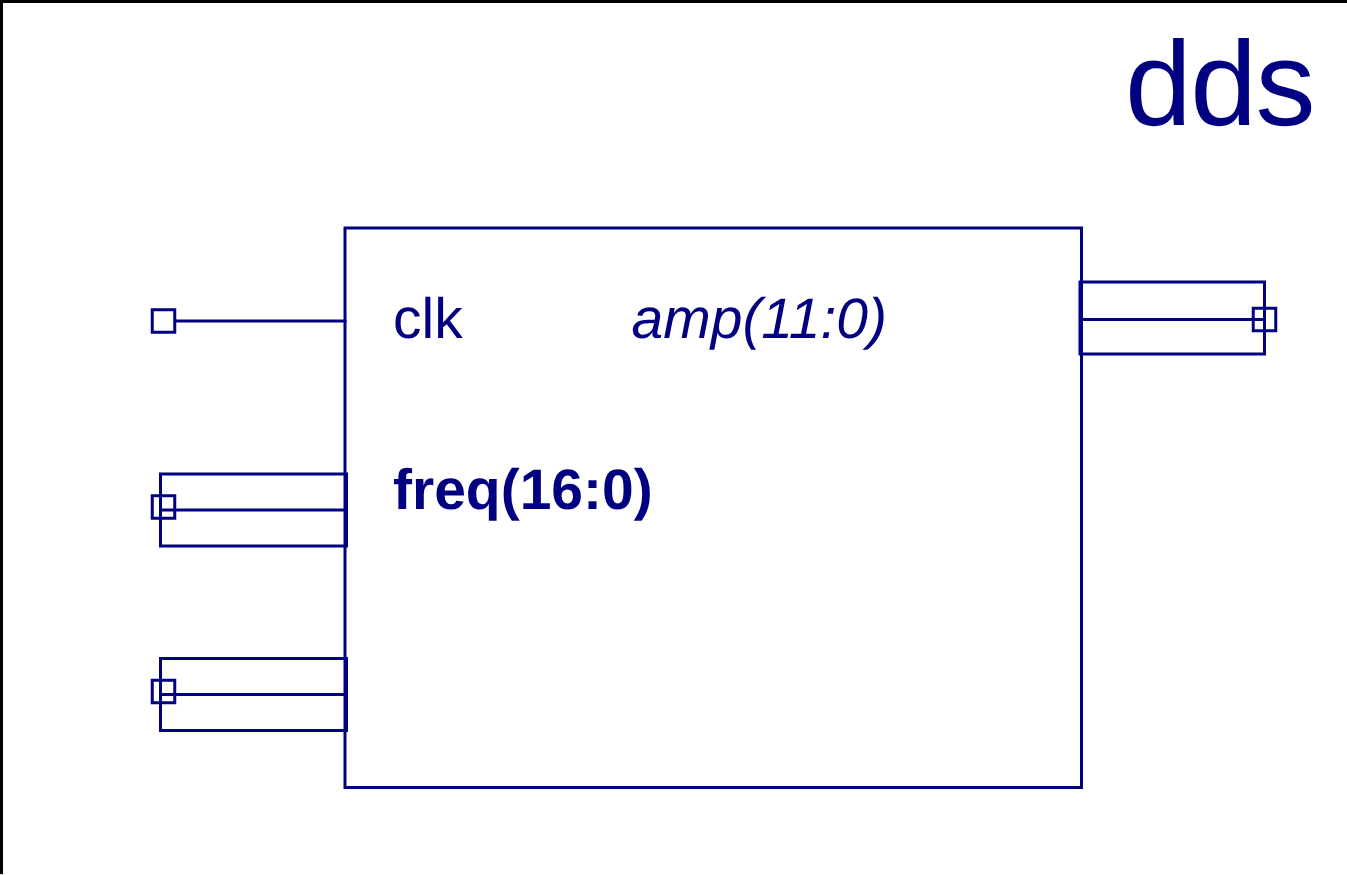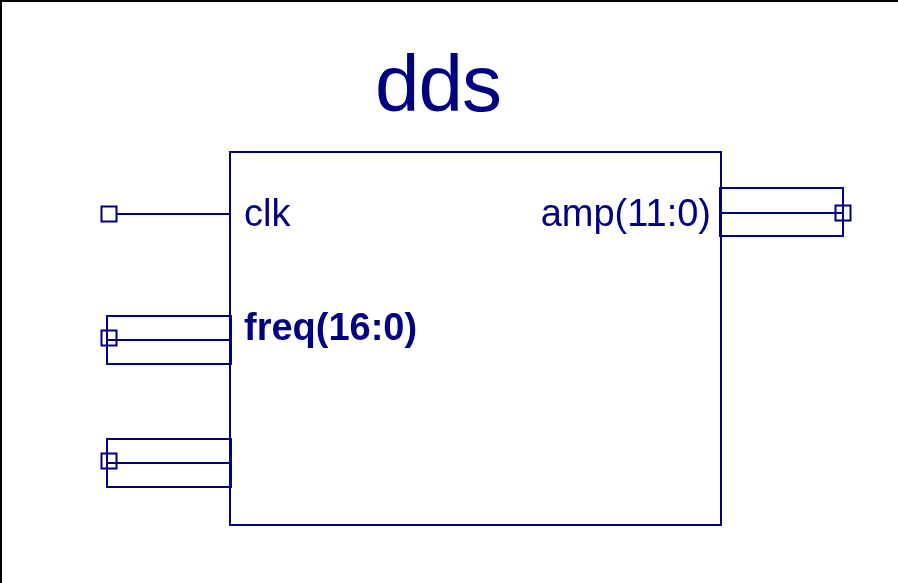--- a/index.html
+++ b/index.html
@@ -35,44 +35,44 @@
     position: absolute;
     left: 0; top: 0;
     width: 898px;
     height: 583px;
   }
   .title-text {
     position: absolute;
     left: 0;
     top: 16px;
     width: 876px;
-    text-align: center;
+    text-align: right;
     color: #000080;
     font-family: "Liberation Sans", sans-serif;
     font-size: 80px;
     font-weight: 400;
     line-height: 1;
     letter-spacing: -1px;
     white-space: nowrap;
-    margin-top: 28px;
   }
   .port-label {
     position: absolute;
     color: #000080;
     font-family: "Liberation Sans", sans-serif;
     font-size: 38px;
     font-weight: 400;
     line-height: 1;
     white-space: nowrap;
   }
   .port-label.left-aligned {
     text-align: left;
+    margin-left: 18px;
   }
   .port-label.right-aligned {
-    text-align: right;
+    font-style: italic;
   }
   #label-clk  { left: 244px; top: 194px; }
   #label-freq { left: 244px; top: 308px; font-weight: bold; }
   #label-form { left: 244px; top: 442px; }
   #label-amp  { left: 421px; top: 194px; width: 290px; }
 </style>
 </head>
 <body>
 
 <div id="canvas">

